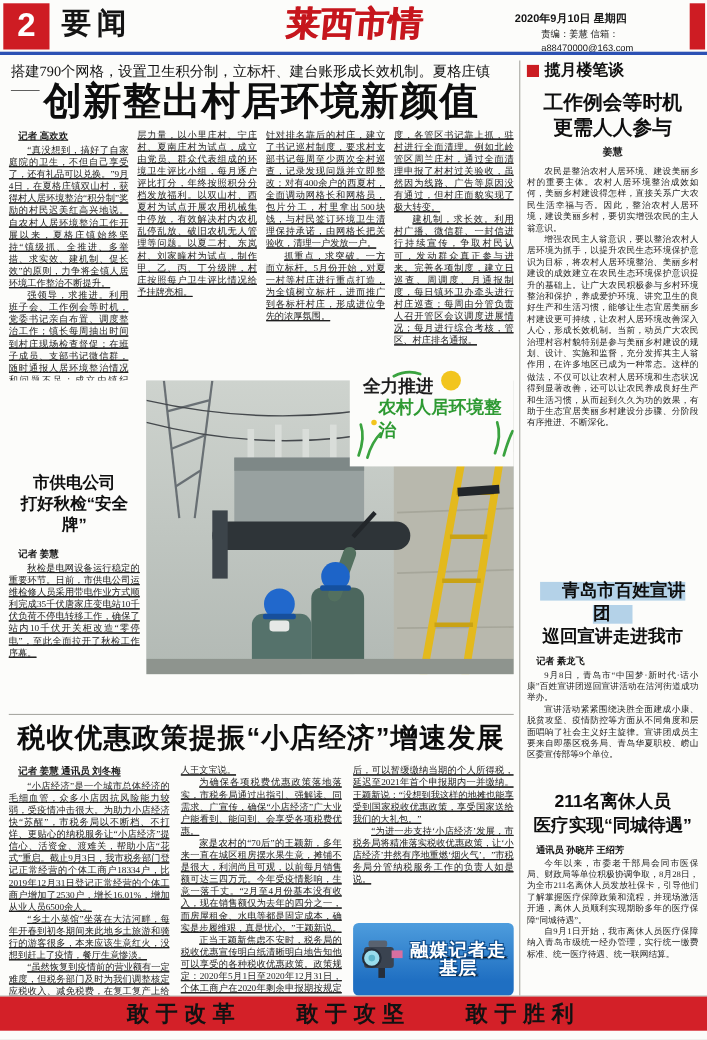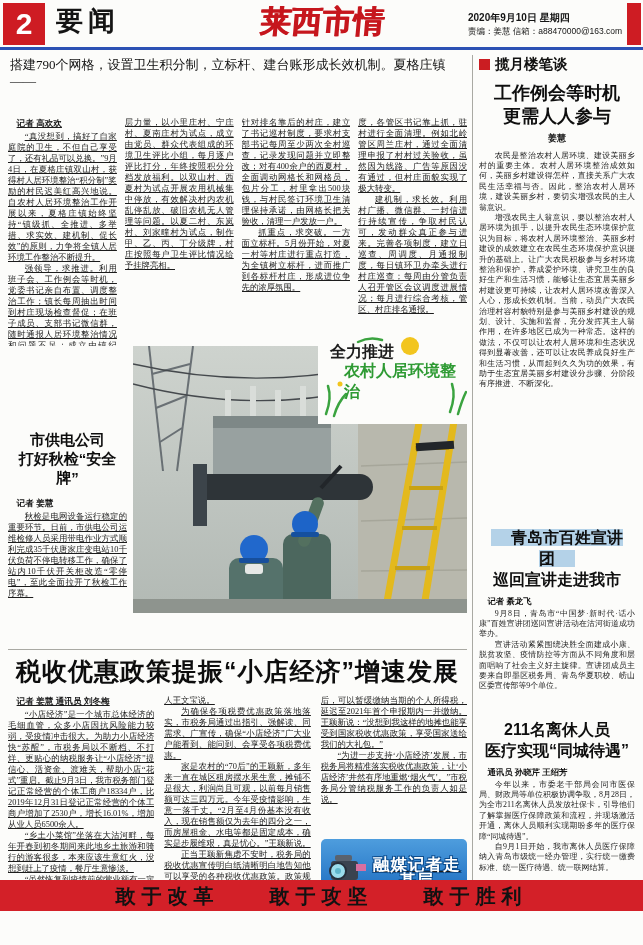--- a/index.html
+++ b/index.html
@@ -12,21 +12,21 @@
   
   .pn-box { left:3px; top:3px; width:42px; height:42px; background:#ce1c23; color:#fff;
             display:flex; align-items:center; justify-content:center;
             font:700 30px/1 "Liberation Sans", sans-serif; }
   .section-title { left:56px; top:8px; font:700 27px/1 "Liberation Sans", sans-serif; letter-spacing:5px; }
   .masthead { left:197px; top:5px; width:250px; text-align:center; color:#c6161d;
               font:700 31px/1.1 "Liberation Serif", serif; transform:skewX(-5deg);
               text-shadow:1px 0 0 #c6161d; }
   .dateblock { left:468px; top:11px; width:160px; font-family:"Liberation Sans", sans-serif; }
   .dateblock .d1 { font-size:10px; font-weight:700; line-height:14px; }
-  .dateblock .d2 { font-size:8.5px; line-height:12px; }
+  .dateblock .d2 { font-size:8.5px; line-height:12px;margin-left:24px; }
   .red-end-bar { left:627px; top:3px; width:14px; height:42px; background:#ce1c23; }
   .blue-rule { left:0; top:47px; width:643px; height:3px; background:#2c51b4; }
 
   
   .kicker { left:10px; top:57px; width:458px; font-size:13px; line-height:16px; color:#111; }
   .lead-headline { left:8px; top:74px; width:459px; text-align:center;
                    font:900 35px/1.1 "Liberation Sans", sans-serif; letter-spacing:1px; color:#0d0d0d; }
   .lead-body { left:8px; top:117px; width:459px; height:229px; display:grid;
                grid-template-columns:repeat(4,1fr); column-gap:8px; }
   .col { overflow:hidden; }
@@ -81,21 +81,21 @@
   .sb-body p { text-indent:2em; }
   .essay-body { margin-top:7px; height:362px; overflow:hidden; }
   .news-title { margin-top:14px; text-align:center; font:800 16px/21px "Liberation Sans", sans-serif; color:#0e0e0e; }
   .news-title .hl { background:#b4d2e8; padding:0 20px; }
   .sb-byline { margin-top:6px; font:700 8.4px/11px "Liberation Sans", sans-serif; text-indent:1em; }
   .news-body { margin-top:2px; overflow:hidden; }
   .news1-body { height:86px; }
   .news2-body { height:108px; }
 
   
-  .foot-band { left:0; top:880px; width:643px; height:31px; background:#d32028;
+  .foot-band { left:0; top:906px; width:643px; height:31px; background:#d32028;
                display:flex; align-items:center; justify-content:center; }
   .foot-band span { font:900 20px/1 "Liberation Sans", sans-serif; color:#121212;
                     letter-spacing:6px; margin:0 25px; }
 </style>
 </head>
 <body>
 
 <div class="page">
 
   <div class="abs pn-box">
@@ -104,20 +104,21 @@
   <div class="abs section-title">要闻</div>
   <div class="abs masthead">莱西市情</div>
   <div class="abs dateblock">
     <div class="d1">2020年9月10日 星期四</div>
     <div class="d2">责编：姜慧 信箱：a88470000@163.com</div>
   </div>
   <div class="abs red-end-bar"></div>
   <div class="abs blue-rule"></div>
 
   <div class="abs kicker">搭建790个网格，设置卫生积分制，立标杆、建台账形成长效机制。夏格庄镇——</div>
+  <div class="abs lead-headline">创新整出村居环境新颜值</div>
   <div class="abs lead-body bodytext">
     <div class="col">
       <div class="byline">记者 高欢欢</div>
       <p>“真没想到，搞好了自家庭院的卫生，不但自己享受了，还有礼品可以兑换。”9月4日，在夏格庄镇双山村，获得村人居环境整治“积分制”奖励的村民迟美红高兴地说。自农村人居环境整治工作开展以来，夏格庄镇始终坚持“镇级抓、全推进、多举措、求实效、建机制、促长效”的原则，力争将全镇人居环境工作整治不断提升。</p>
       <p>强领导，求推进。利用班子会、工作例会等时机，党委书记亲自布置、调度整治工作；镇长每周抽出时间到村庄现场检查督促；在班子成员、支部书记微信群，随时通报人居环境整治情况和问题不足；成立由镇纪委、镇督查室、镇环卫办组成的督查组每月对54个村庄进行全面督查，全镇通报。</p>
 
     </div>
     <div class="col">
       <p class="noindent">层力量，以小里庄村、宁庄村、夏南庄村为试点，成立由党员、群众代表组成的环境卫生评比小组，每月逐户评比打分，年终按照积分分档发放福利。以双山村、西夏村为试点开展农用机械集中停放，有效解决村内农机乱停乱放、破旧农机无人管理等问题。以夏二村、东岚村、刘家疃村为试点，制作甲、乙、丙、丁分级牌，村庄按照每户卫生评比情况给予挂牌亮相。</p>
     </div>

